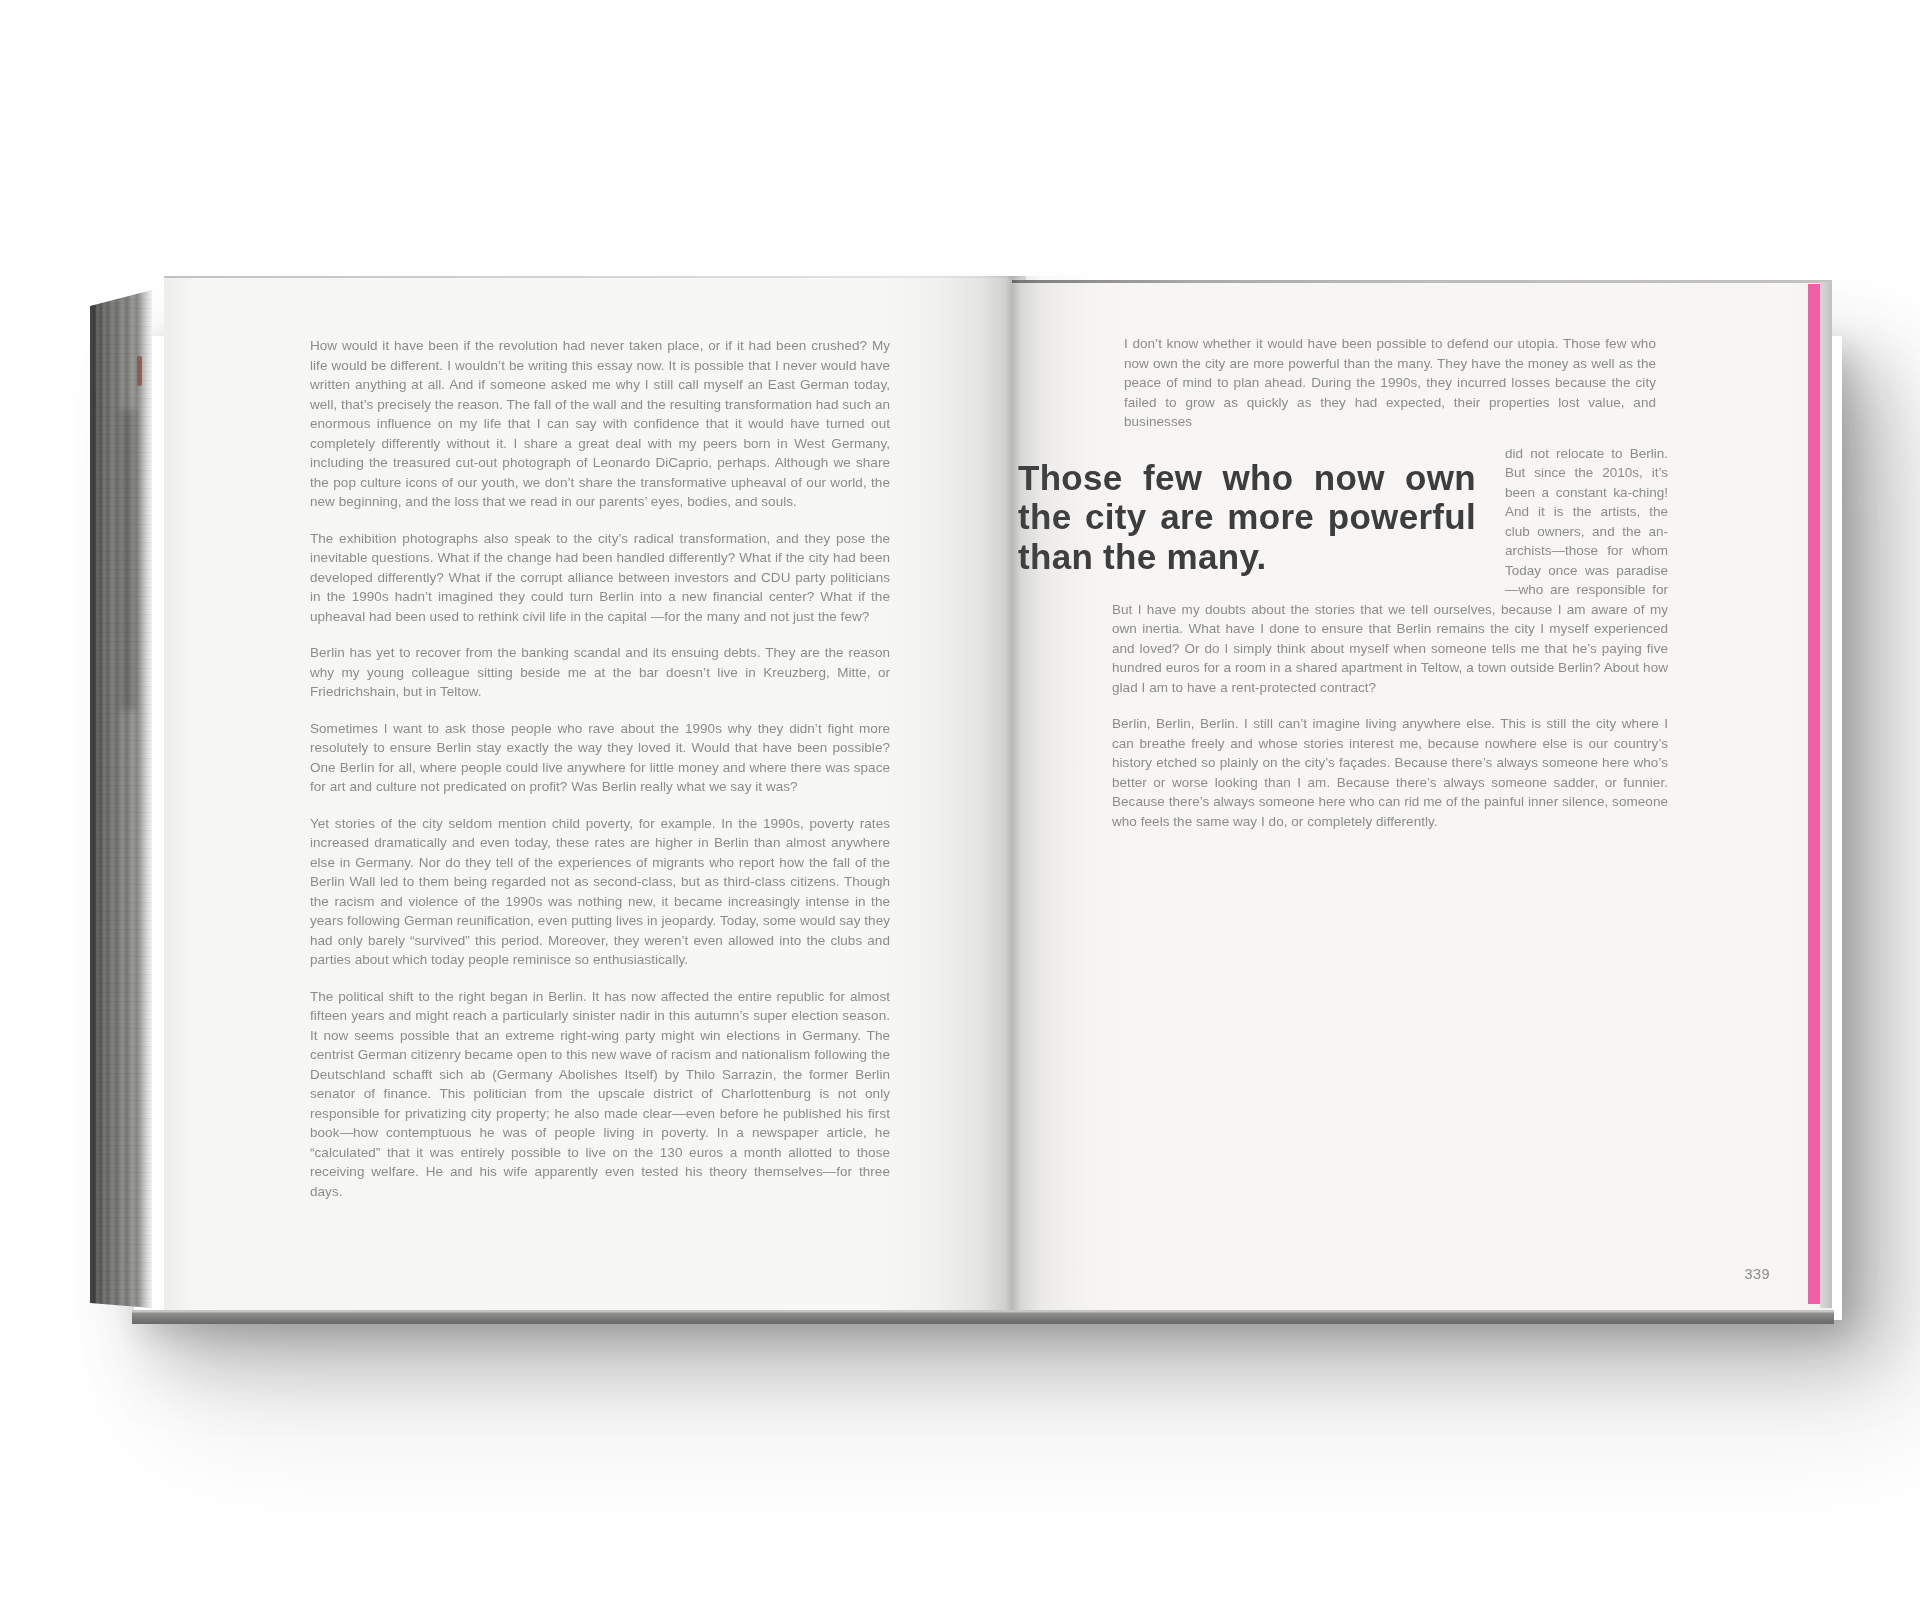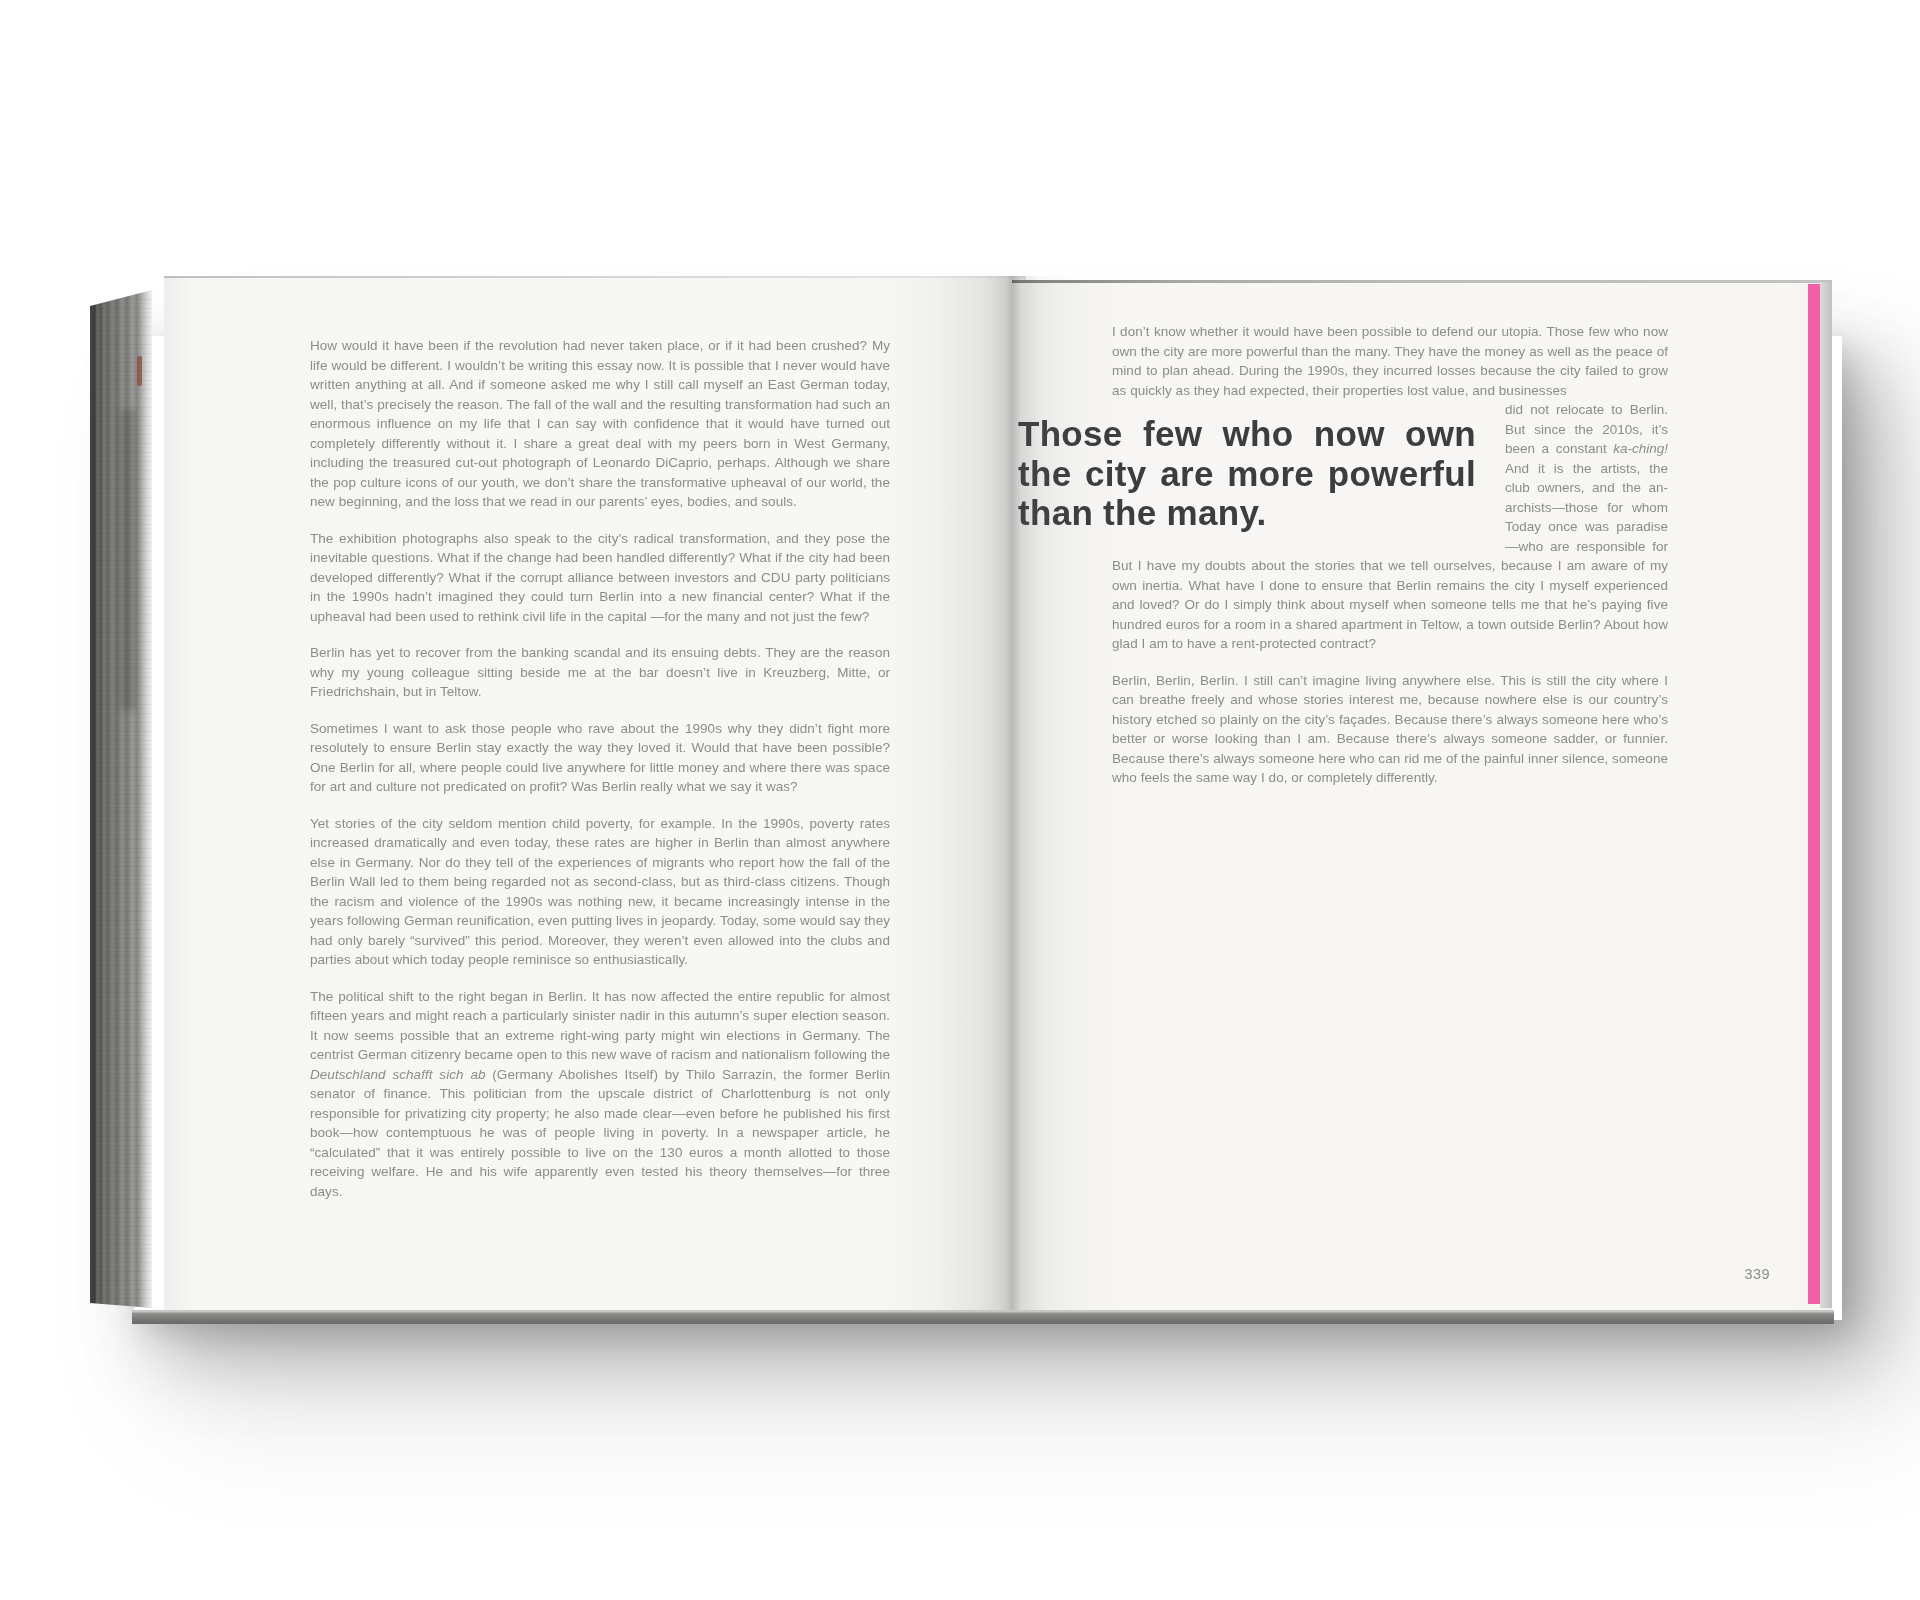--- a/index.html
+++ b/index.html
@@ -62,22 +62,22 @@
       rgba(0,0,0,0) 0%,rgba(70,70,68,0.05) 30%,rgba(60,60,58,0.15) 46%,
       rgba(40,40,38,0.24) 50%,rgba(90,90,88,0.12) 56%,rgba(150,150,148,0.05) 70%,rgba(0,0,0,0) 100%);
   }
   
   .lp-text{position:absolute;left:146px;top:60px;width:580px;}
   .rp-text{position:absolute;left:100px;top:42px;width:556px;}
   .bp{
     margin:0 0 17px 0;font-size:13.5px;line-height:19.5px;color:#8c8c8a;
     text-align:justify;letter-spacing:0.05px;
   }
-  .intro-wrap .bp{margin:0;}
-  .it{font-style:italic;}
+  .intro-wrap .bp{margin:12px;}
+  .it{}
   .quote-row{display:flex;justify-content:space-between;align-items:flex-start;
     margin:0 0 0 -94px;width:650px;}
   .pullquote{width:458px;margin-top:14px;font-weight:bold;font-size:35px;line-height:39.5px;
     color:#3d3d3d;letter-spacing:0.3px;}
   .pq-line{text-align:justify;text-align-last:justify;}
   .pq-last{text-align-last:left;}
   .side-col{width:163px;font-size:13.5px;line-height:19.5px;color:#8c8c8a;}
   .scl{text-align:justify;text-align-last:justify;}
   .page-num{position:absolute;right:62px;bottom:28px;font-size:14.5px;color:#8b8b89;letter-spacing:0.4px;}
 </style>

